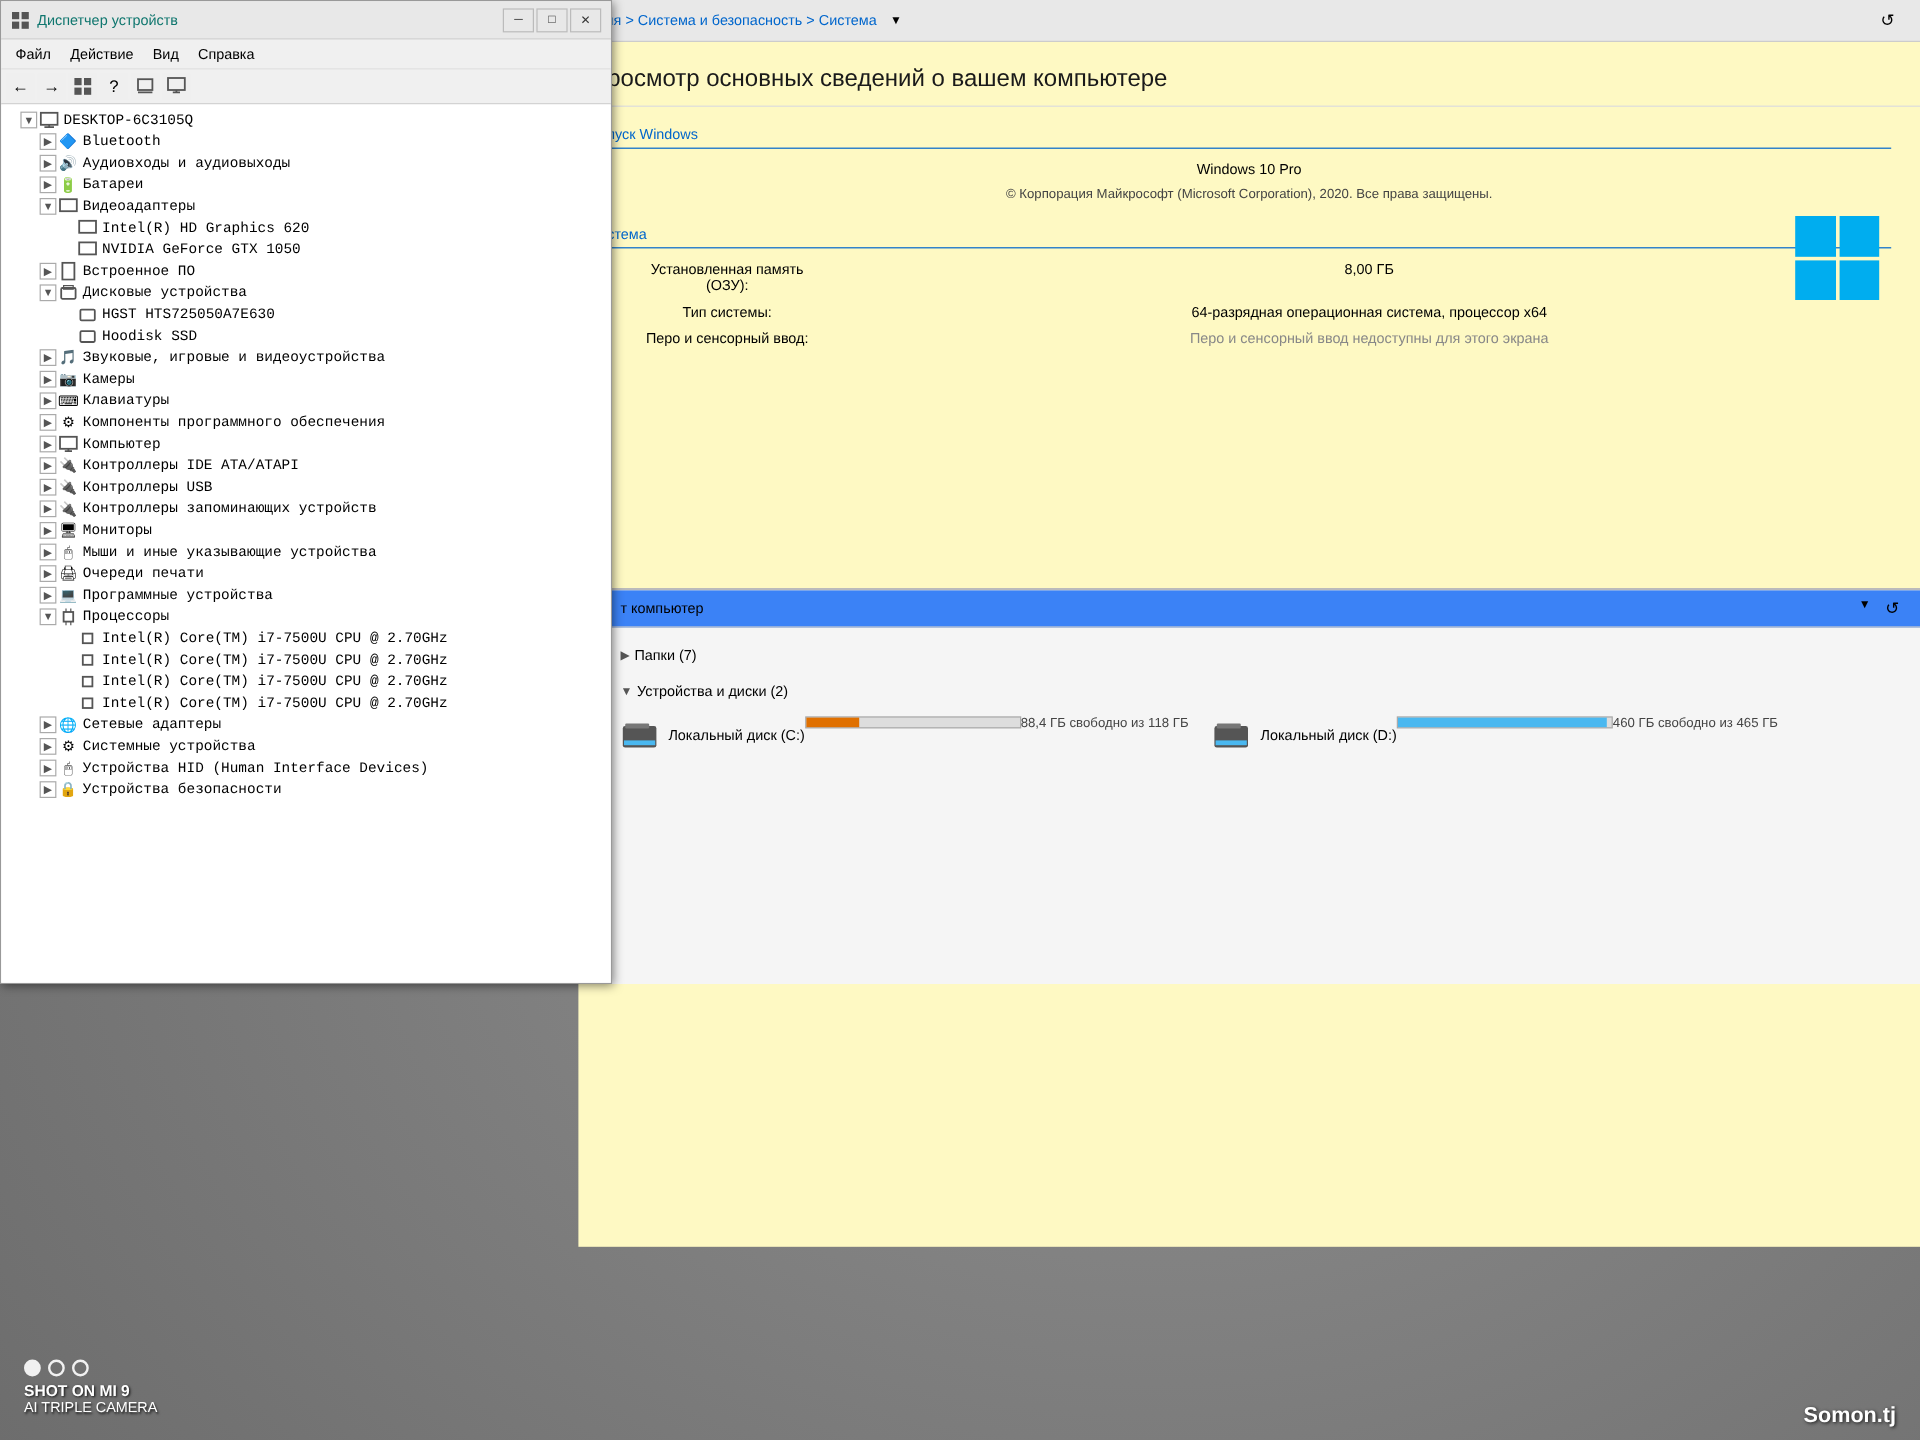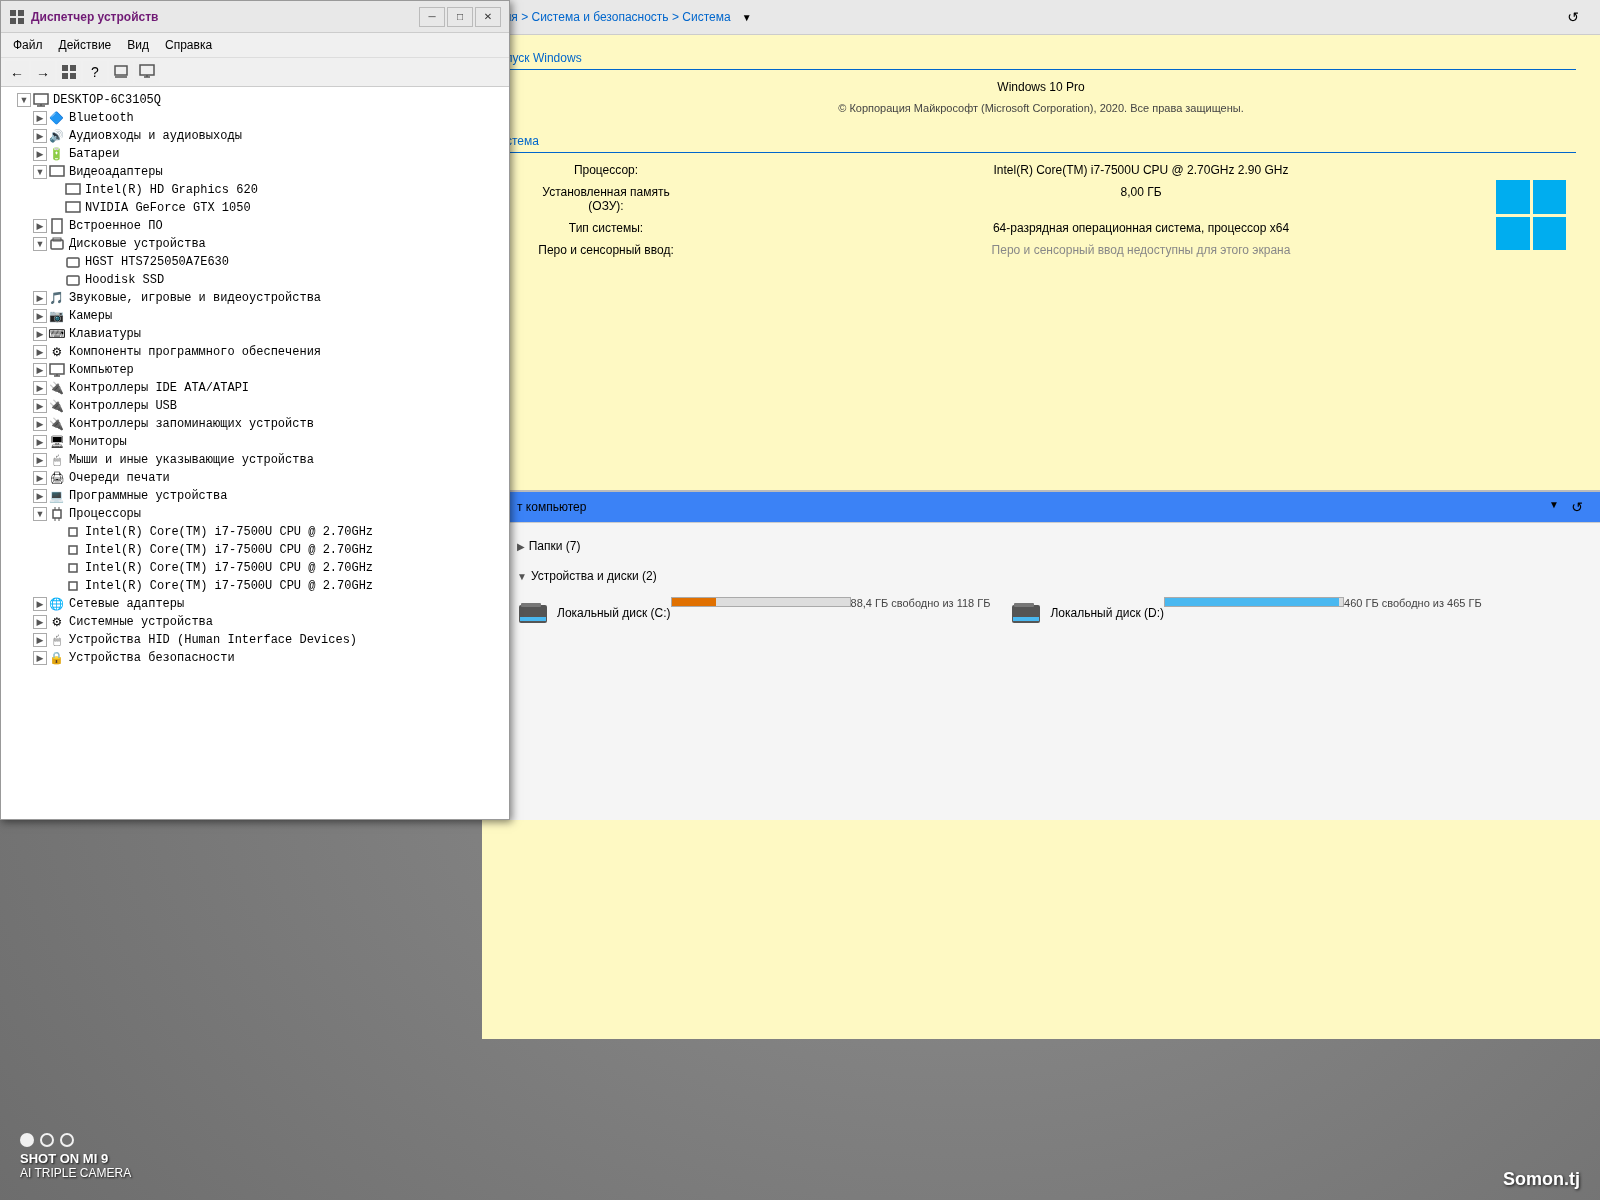--- a/index.html
+++ b/index.html
@@ -47,22 +47,22 @@
 
     .title-bar-icon {
       width: 16px;
       height: 16px;
       margin-right: 6px;
     }
 
     .title-bar-text {
       flex: 1;
       font-size: 12px;
-      color: #701a75;
-      font-weight: bold;
+      color: #0f766e;
+      font-weight: normal;
     }
 
     .title-bar-controls {
       display: flex;
       gap: 2px;
     }
 
     .title-bar-btn {
       width: 26px;
       height: 20px;
@@ -805,20 +805,21 @@
 
 <div class="system-info">
   <div class="sysinfo-header">
     <span class="breadcrumb-text">ния &gt; Система и безопасность &gt; Система</span>
     <span class="chevron-down">▼</span>
     <span style="margin-left:auto;">
       <span class="refresh-btn">↺</span>
     </span>
   </div>
 
+  <div class="sysinfo-title">росмотр основных сведений о вашем компьютере</div>
 
   <div class="windows-logo">
     <div class="windows-logo-grid">
       <div class="win-tile" style="background:#00adef;"></div>
       <div class="win-tile" style="background:#00adef;"></div>
       <div class="win-tile" style="background:#00adef;"></div>
       <div class="win-tile" style="background:#00adef;"></div>
     </div>
   </div>
 
@@ -827,24 +828,20 @@
 
     <div class="info-row">
       <span class="info-value">Windows 10 Pro</span>
     </div>
     <div class="info-row">
       <span class="info-value" style="font-size:11px; color:#444;">© Корпорация Майкрософт (Microsoft Corporation), 2020. Все права защищены.</span>
     </div>
 
     <div class="section-title">стема</div>
 
-    <div class="info-row">
-      <span class="info-label">Процессор:</span>
-      <span class="info-value">Intel(R) Core(TM) i7-7500U CPU @ 2.70GHz  2.90 GHz</span>
-    </div>
 
     <div class="info-row">
       <span class="info-label">Установленная память<br>(ОЗУ):</span>
       <span class="info-value">8,00 ГБ</span>
     </div>
 
     <div class="info-row">
       <span class="info-label">Тип системы:</span>
       <span class="info-value">64-разрядная операционная система, процессор x64</span>
     </div>

